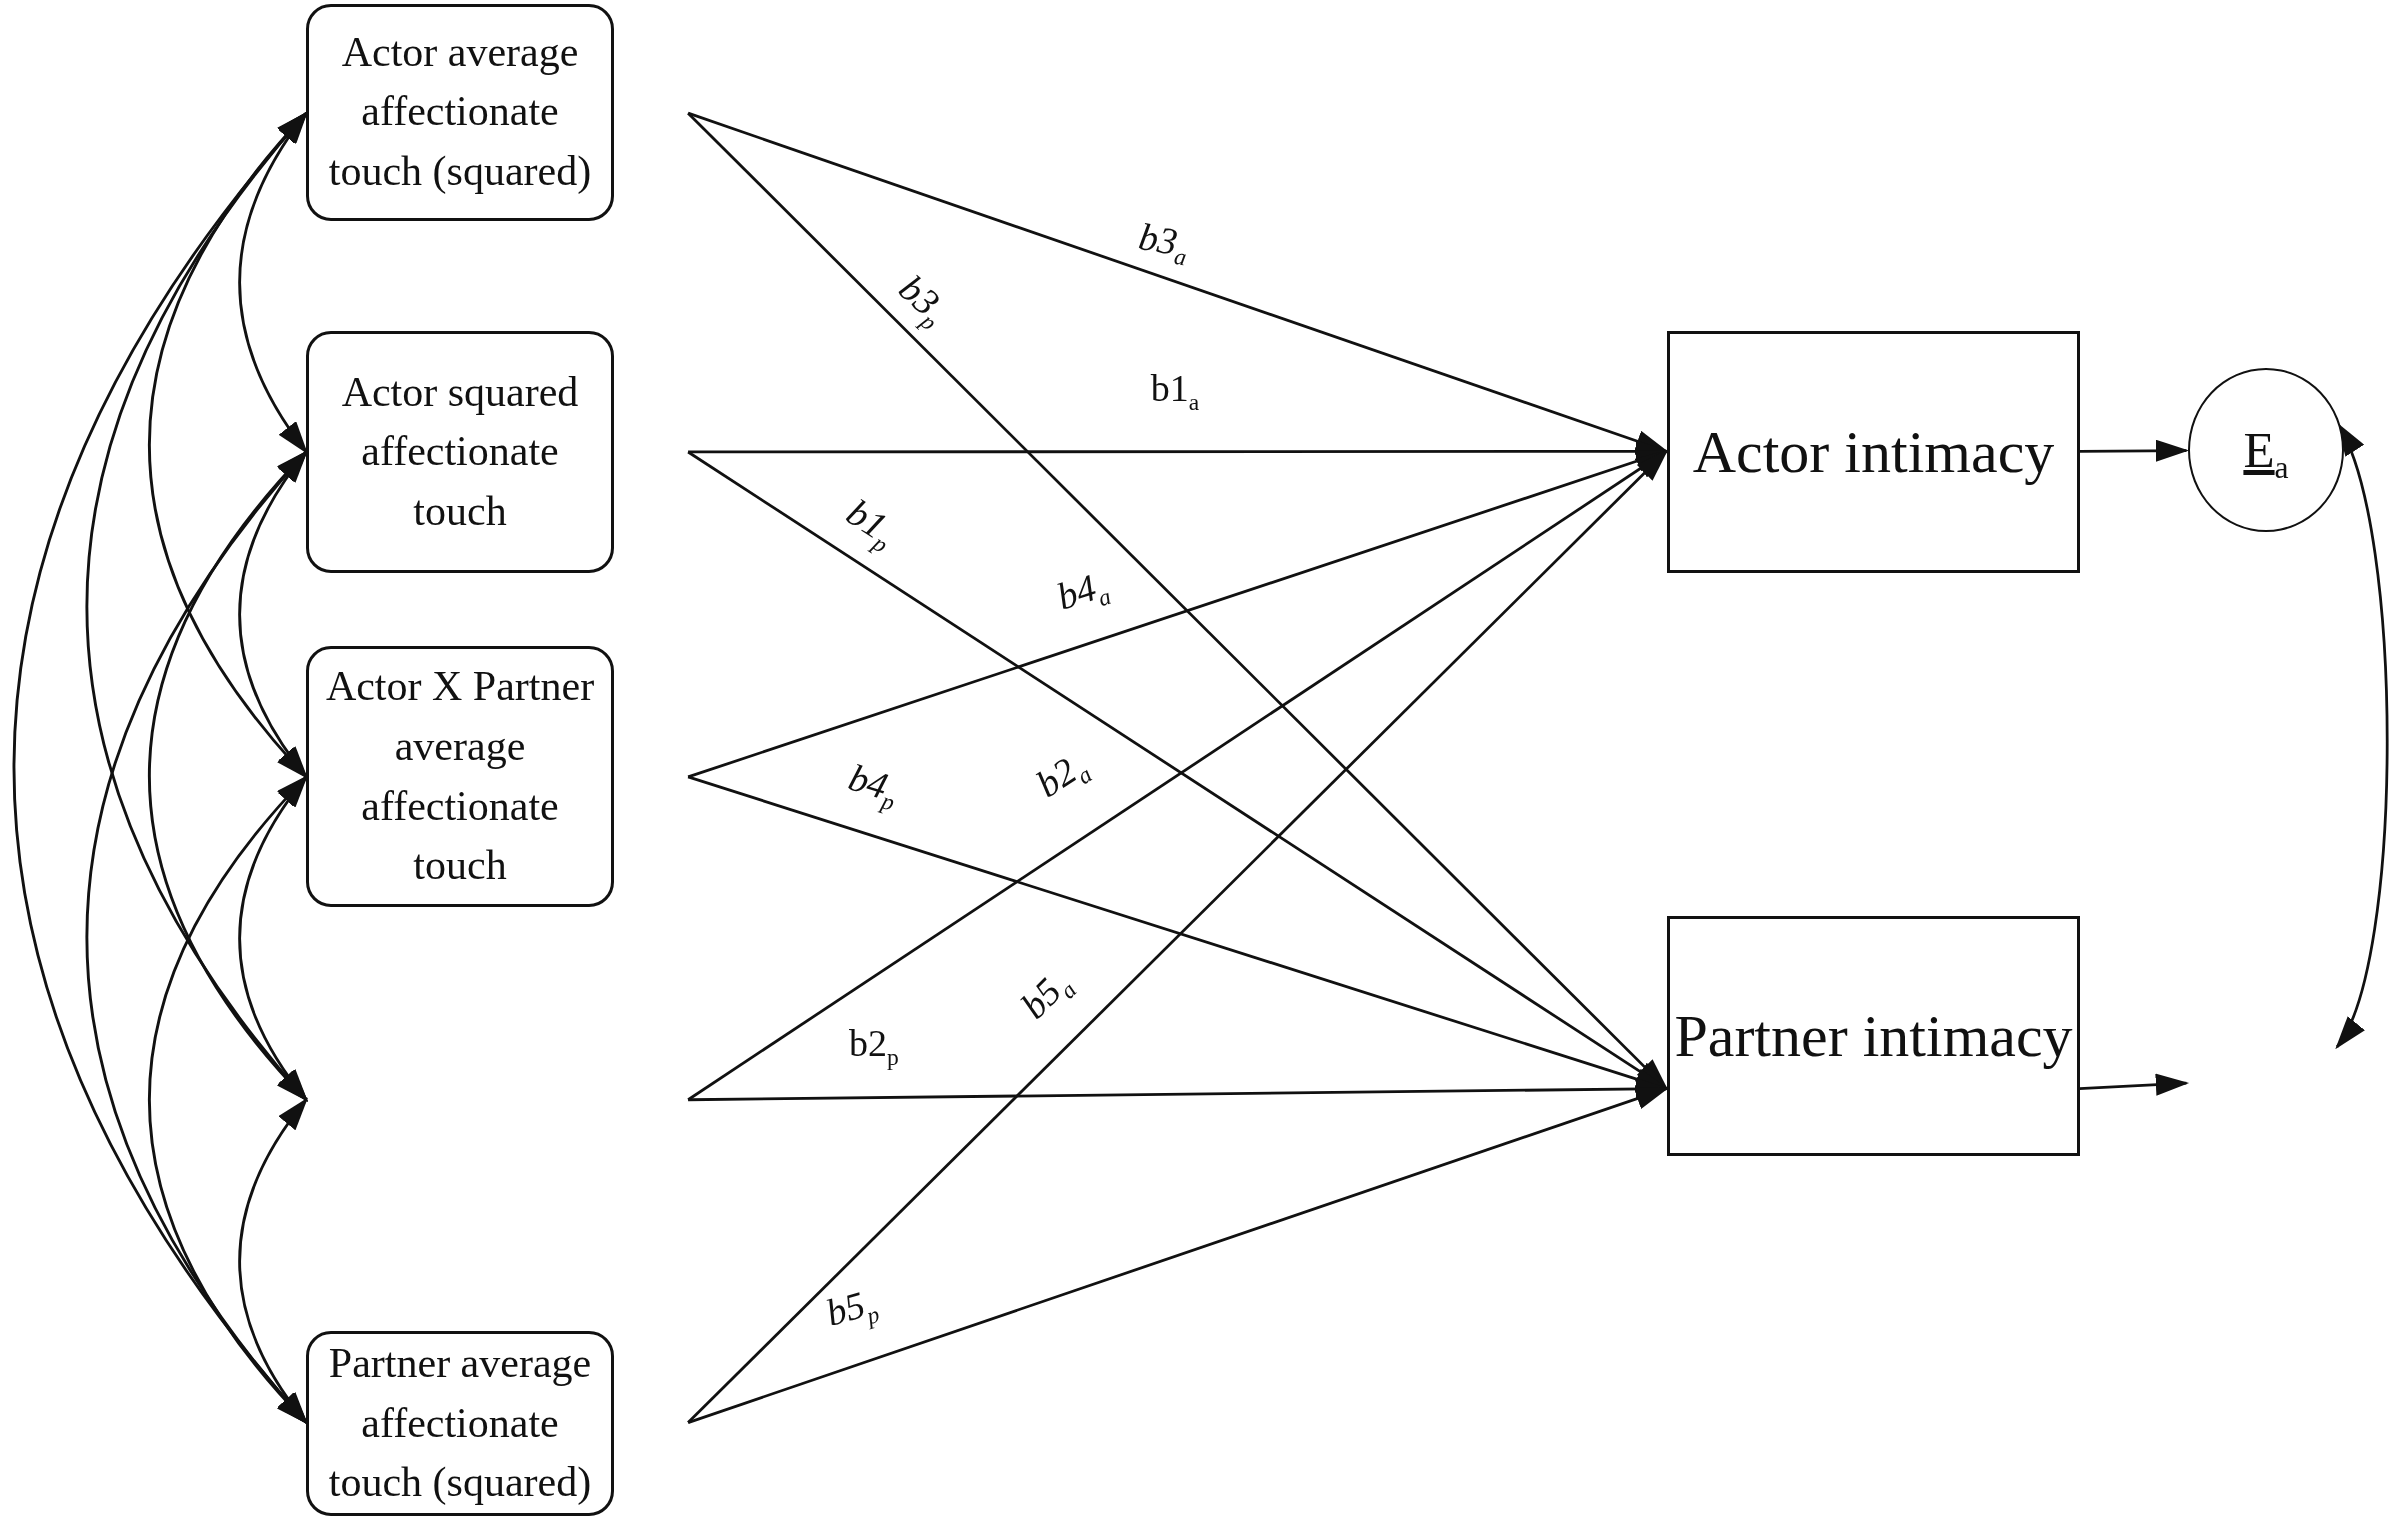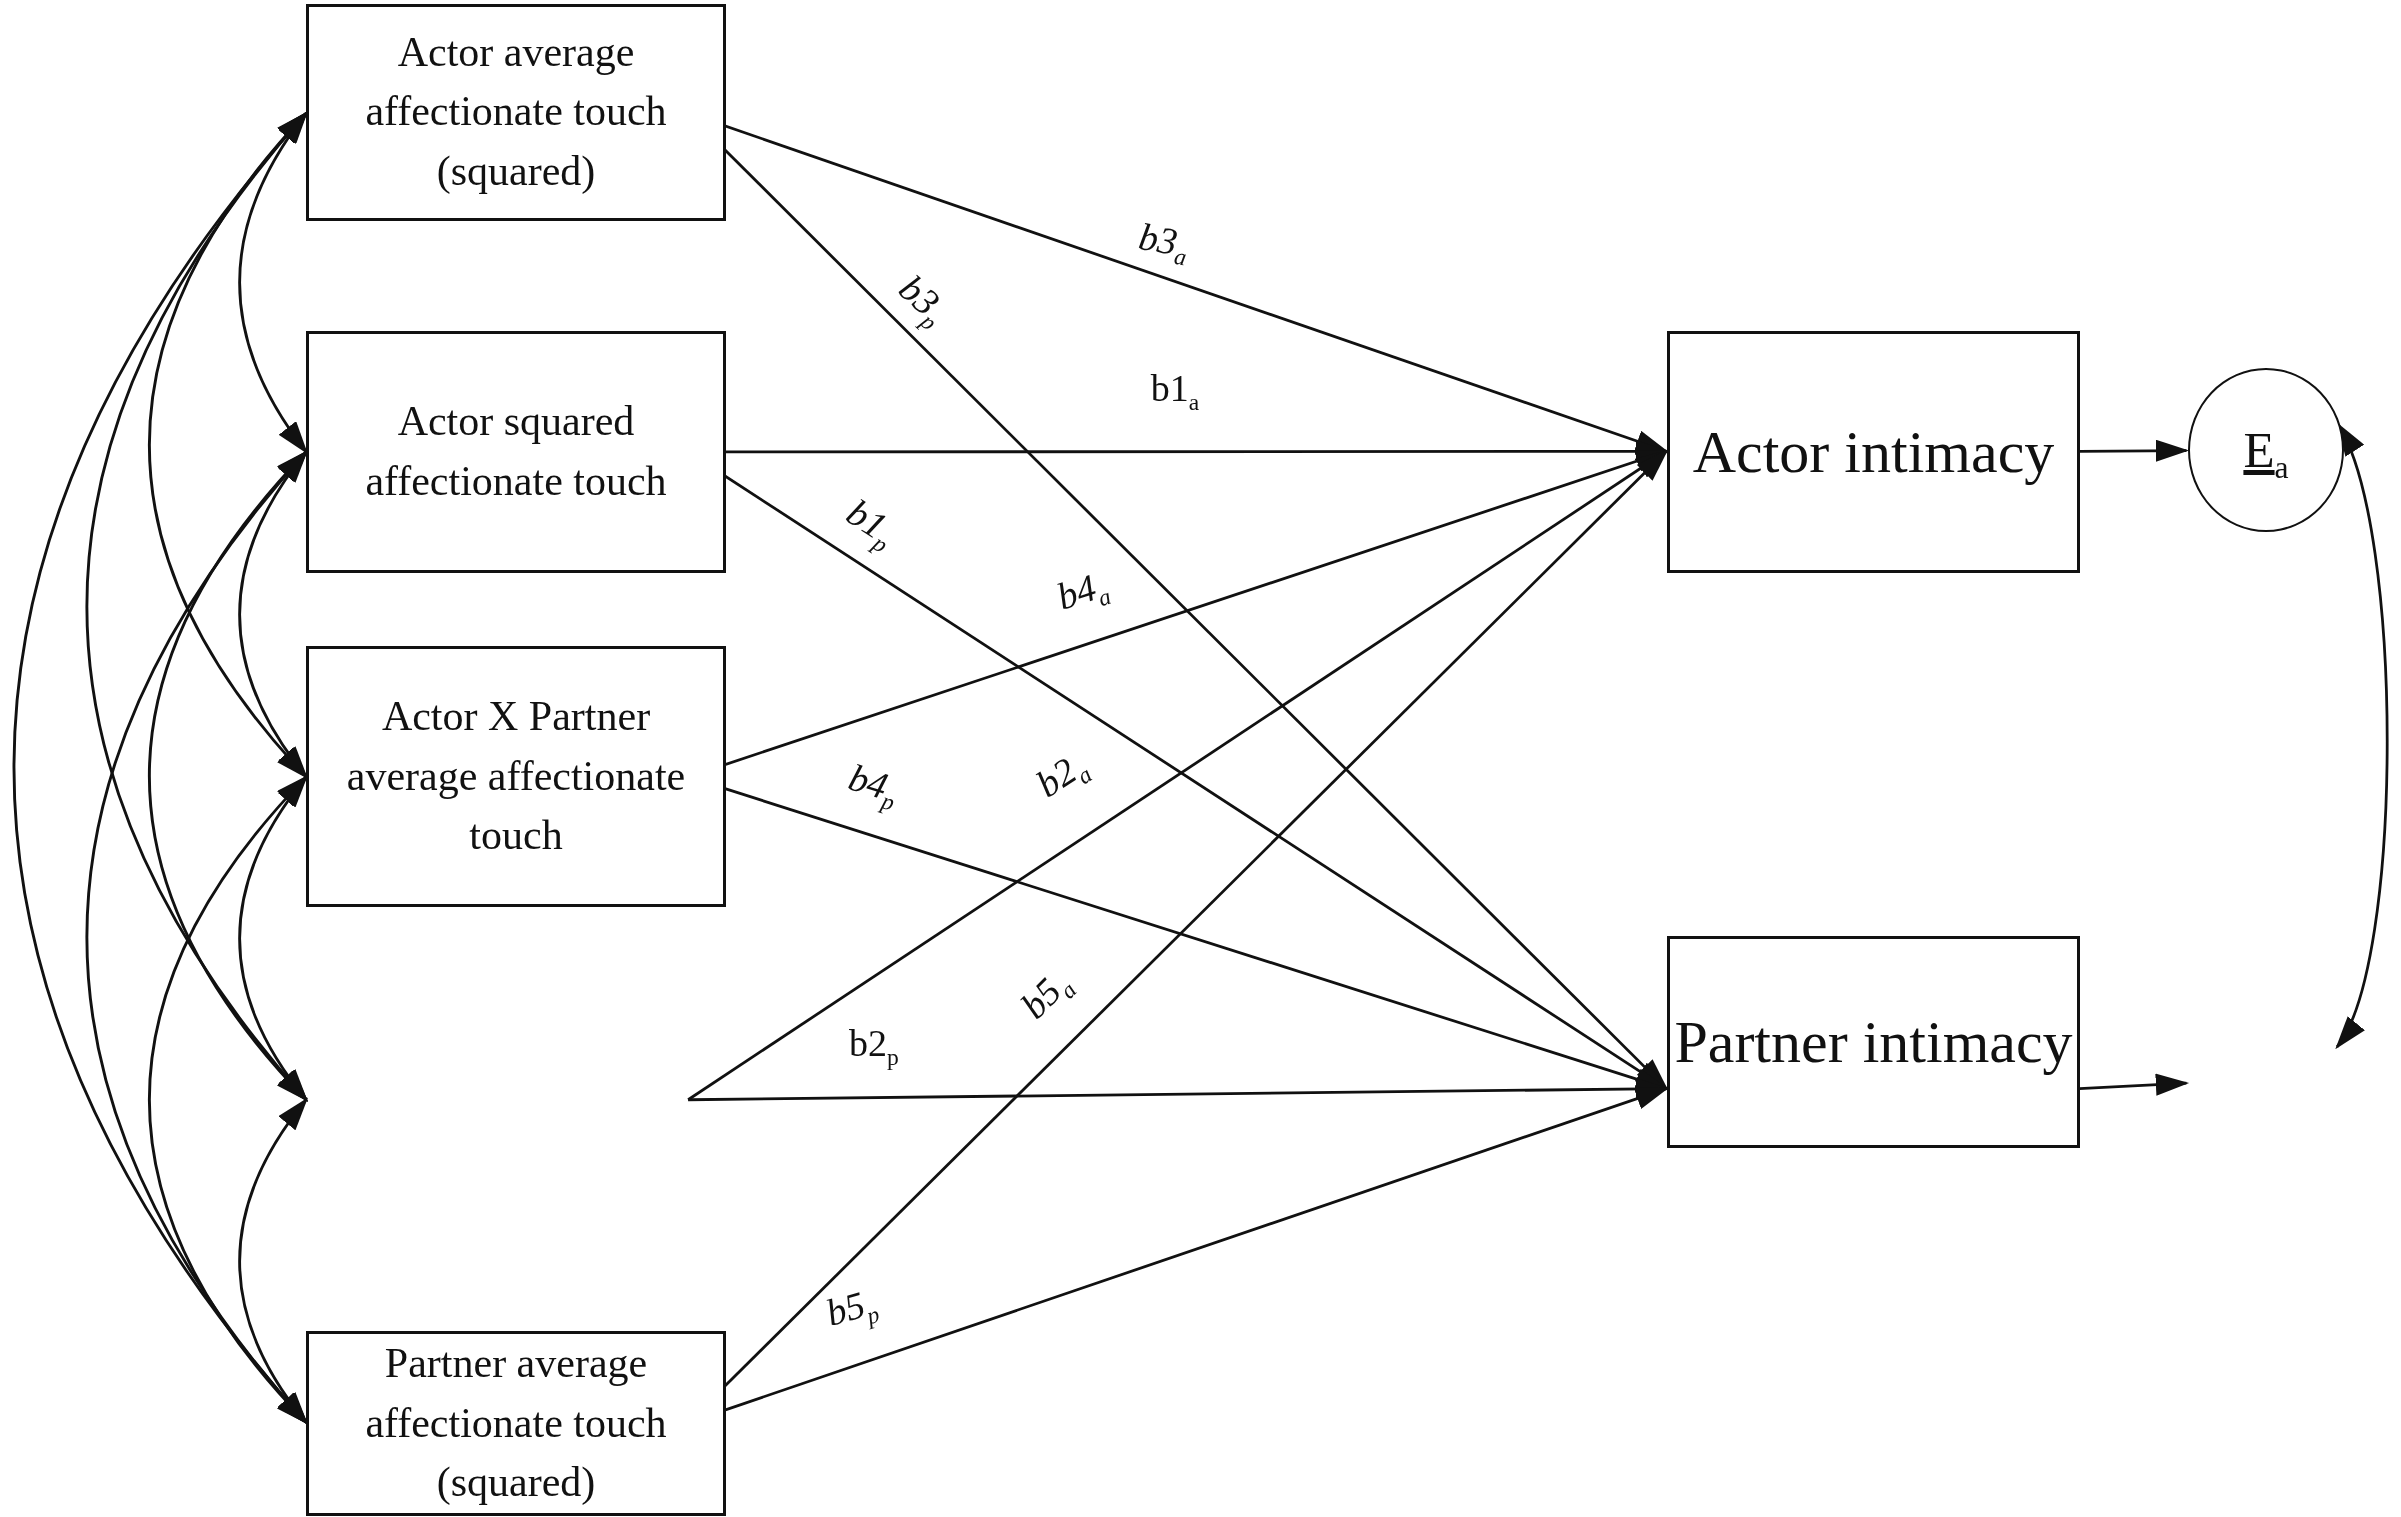--- a/index.html
+++ b/index.html
@@ -3,21 +3,21 @@
 <meta charset="utf-8">
 <title>Path model diagram</title>
 <style>
   html,body{margin:0;padding:0;background:#ffffff;}
   #figure{position:relative;width:2401px;height:1517px;background:#ffffff;overflow:hidden;
           font-family:"Liberation Serif",serif;color:#111111;}
   #wires{position:absolute;left:0;top:0;width:2401px;height:1517px;}
   .box{position:absolute;box-sizing:border-box;border:3.5px solid #111111;background:#ffffff;
        display:flex;align-items:center;justify-content:center;text-align:center;
        padding:0 2.8px;}
-  .predictor{left:306px;width:420px;font-size:42px;line-height:1.42;}
+  .predictor{left:306px;width:308px;font-size:42px;line-height:1.42;border-radius:25px;}
   .outcome{left:1667px;width:413px;font-size:60px;line-height:1.3;text-align:center;}
   .ecircle{position:absolute;box-sizing:border-box;border:2.8px solid #111111;border-radius:50%;
            background:#ffffff;display:flex;align-items:center;justify-content:center;
            font-size:51px;text-decoration:underline;}
   .plabel{position:absolute;transform:translate(-50%,-50%) rotate(var(--r,0deg));
           font-size:38px;white-space:nowrap;}
   .plabel.it{font-style:italic;}
   sub{font-size:0.62em;line-height:0;}
 </style>
 </head>
@@ -73,21 +73,21 @@
   <div class="box predictor" style="top:646px;height:261px">
     <span>Actor X Partner average affectionate touch</span>
   </div>
   <div class="box predictor" style="top:1331px;height:185px">
     <span>Partner average affectionate touch (squared)</span>
   </div>
 
   <div class="box outcome" style="top:331px;height:242px">
     <span>Actor intimacy</span>
   </div>
-  <div class="box outcome" style="top:936px;height:212px">
+  <div class="box outcome" style="top:916px;height:240px">
     <span>Partner intimacy</span>
   </div>
 
   <div class="ecircle" style="left:2188px;top:368px;width:156px;height:164px">
     <span><span>E</span><sub>a</sub></span>
   </div>
 
   <div class="plabel it" style="left:1164px;top:240px;--r:10deg">
     <span>b3</span><sub>a</sub></div>
   <div class="plabel it" style="left:924px;top:299px;--r:42deg">

